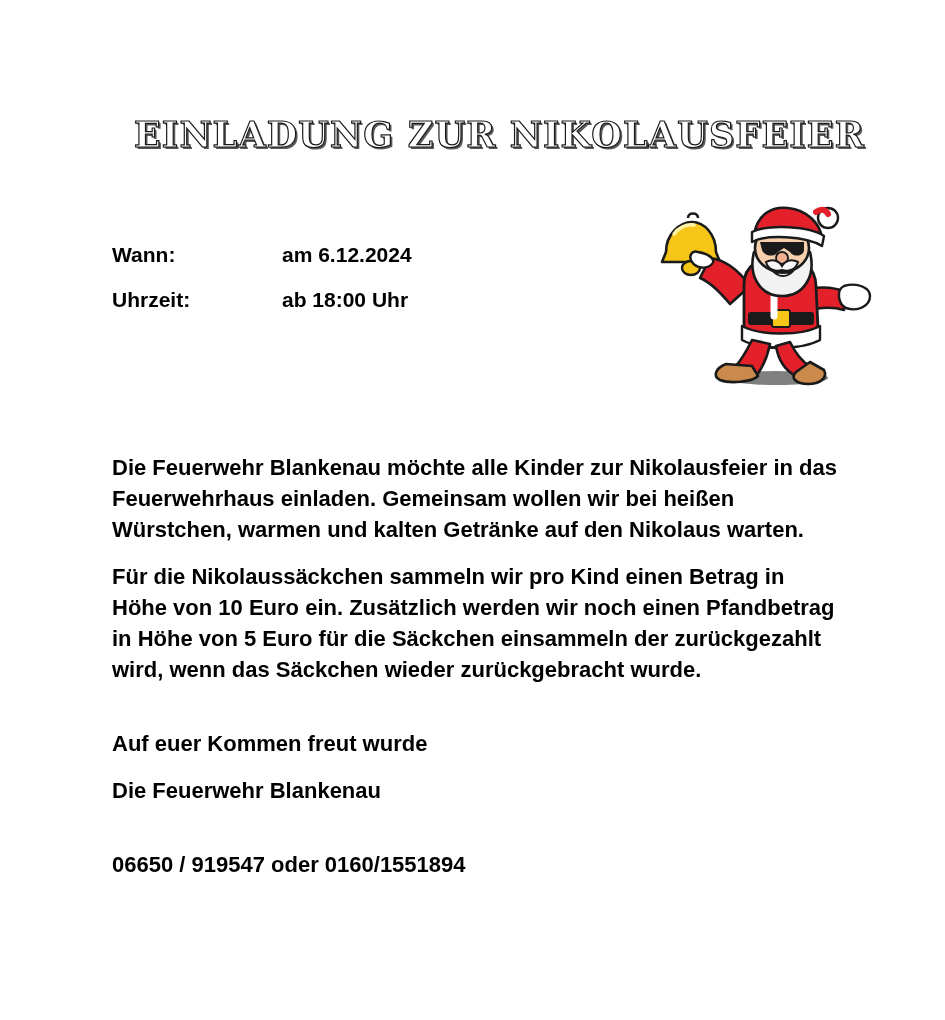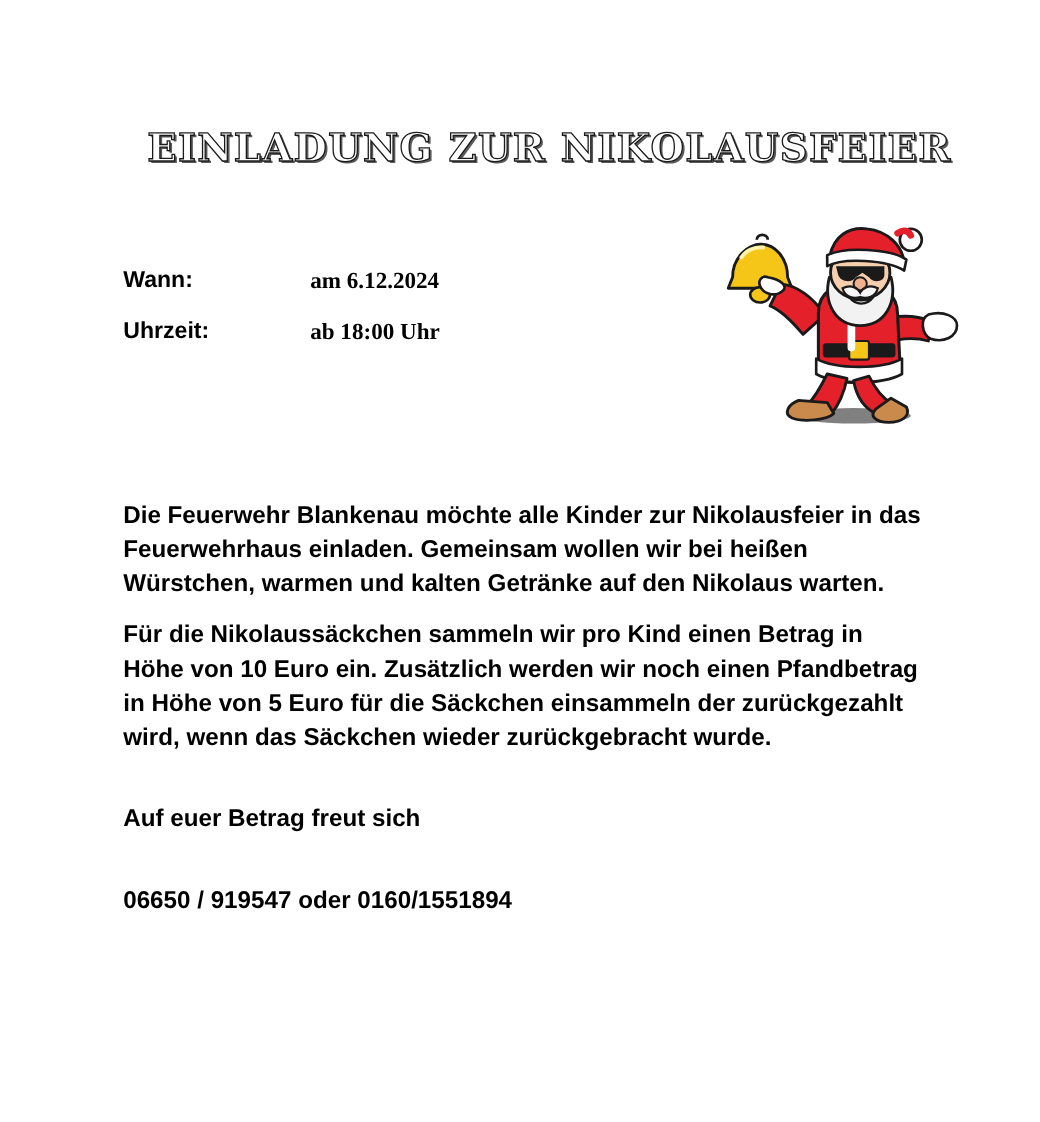--- a/index.html
+++ b/index.html
@@ -58,21 +58,20 @@
     margin-bottom: 21px;
     font-size: 21px;
     font-weight: 700;
   }
   .detail-label {
     width: 170px;
     flex: 0 0 170px;
   }
   .detail-value {
     flex: 1 1 auto;
-    font-family: Liberation Serif, serif;
   }
 
   
   .santa {
     position: absolute;
     left: 648px;
     top: 200px;
     width: 235px;
     height: 190px;
   }
@@ -174,21 +173,22 @@
     </div>
   </div>
 
   <div class="body-text">
     <p>Die Feuerwehr Blankenau möchte alle Kinder zur Nikolausfeier in das Feuerwehrhaus einladen. Gemeinsam wollen wir bei heißen Würstchen, warmen und kalten Getränke auf den Nikolaus warten.</p>
     <p>Für die Nikolaussäckchen sammeln wir pro Kind einen Betrag in Höhe von 10 Euro ein. Zusätzlich werden wir noch einen Pfandbetrag in Höhe von 5 Euro für die Säckchen einsammeln der zurückgezahlt wird, wenn das Säckchen wieder zurückgebracht wurde.</p>
 
     <div class="spacer-lg"></div>
 
     <div class="closing">
-      <p>Auf euer Betrag freut sich</p>
+      <p>Auf euer Kommen freut wurde</p>
+      <p>Die Feuerwehr Blankenau</p>
     </div>
 
     <div class="spacer-lg"></div>
 
     <div class="signup">
       <p>06650 / 919547 oder 0160/1551894</p>
     </div>
   </div>
 
 </div>

